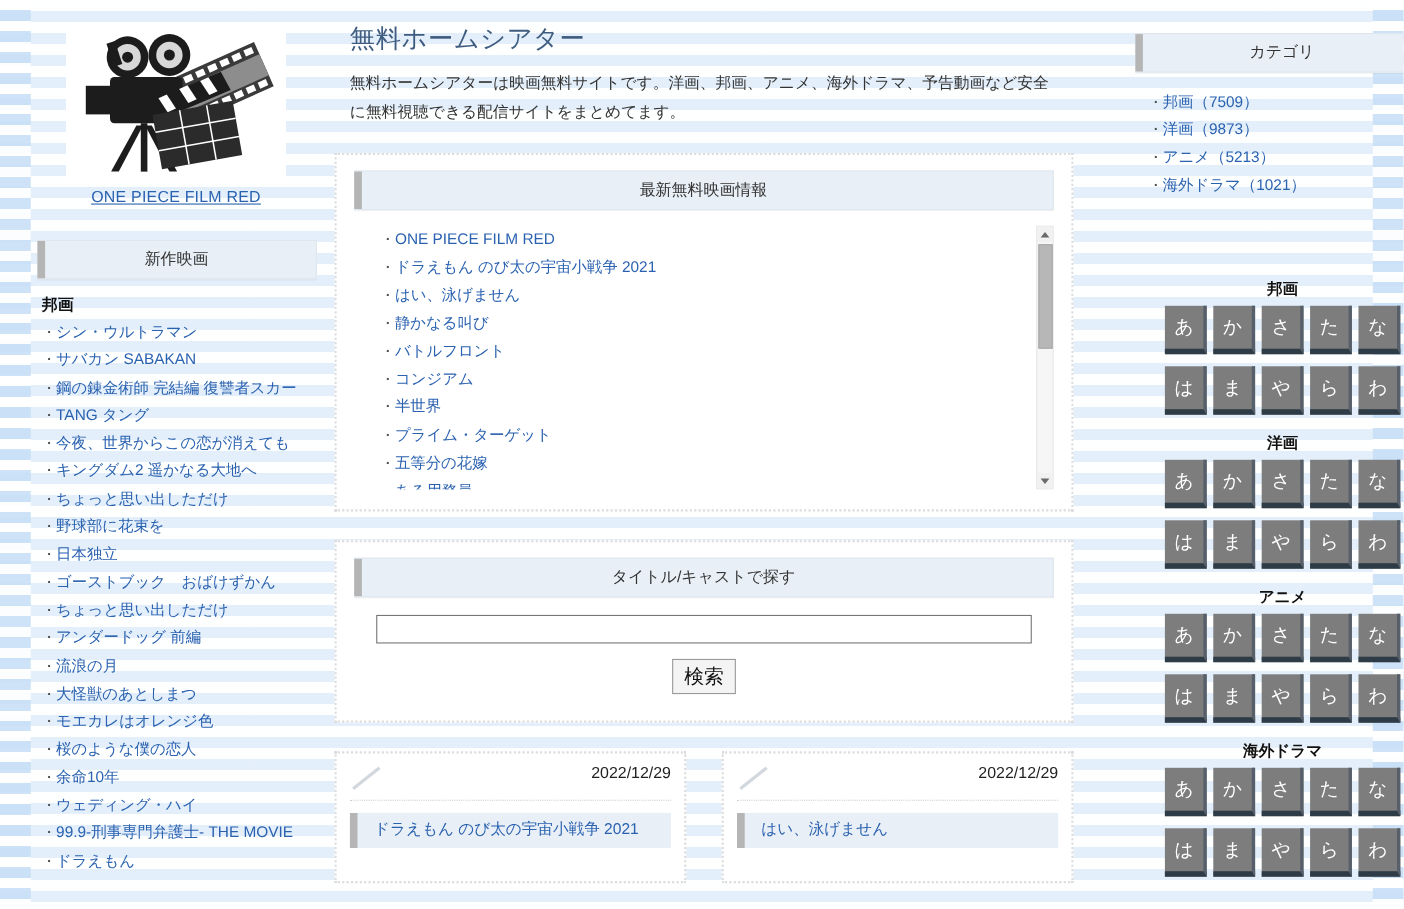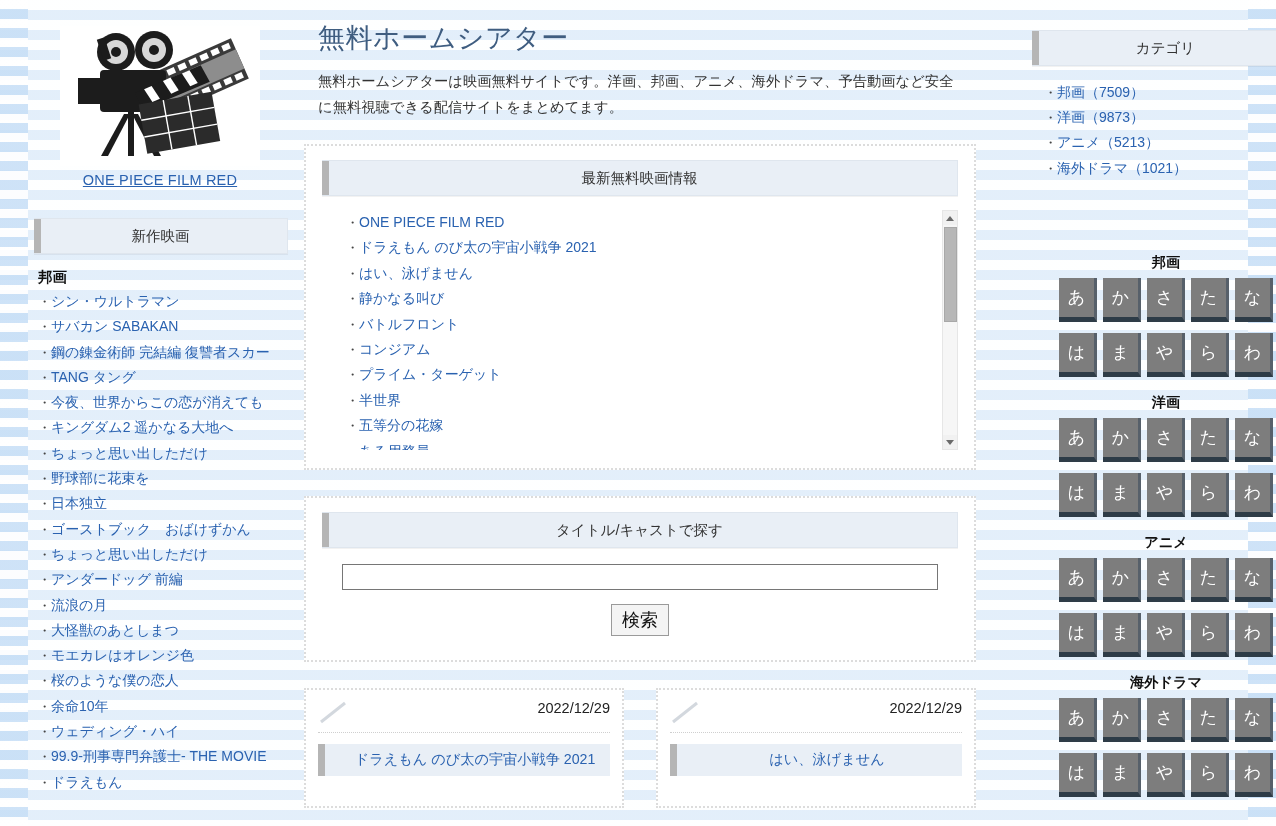--- a/index.html
+++ b/index.html
@@ -161,21 +161,21 @@
     font-family: "Liberation Sans", sans-serif;
     font-size: 18px;
     padding: 3px 10px;
     background: #f4f4f4;
     border: 1px solid #9a9a9a;
     color: #111;
     cursor: pointer;
   }
 
   
-  .cards { display: flex; gap: 32px; text-align: center; }
+  .cards { display: flex; gap: 32px; }
   .card {
     flex: 1;
     background: #fff;
     border: 2px dotted #dcdcdc;
     padding: 10px 12px 12px;
     height: 120px;
     overflow: hidden;
   }
   .card-top {
     display: flex; align-items: flex-start; justify-content: space-between;
@@ -324,38 +324,38 @@
       <li><a href="#">桜のような僕の恋人</a></li>
       <li><a href="#">余命10年</a></li>
       <li><a href="#">ウェディング・ハイ</a></li>
       <li><a href="#">99.9-刑事専門弁護士- THE MOVIE</a></li>
       <li><a href="#">ドラえもん</a></li>
     </ul>
   </div>
 
   <div class="col-center">
 
-    <h1 style="font-size:27px;font-weight:normal;color:#3f5d80;margin:6px 0 12px 14px;letter-spacing:.5px;">無料ホームシアター</h1>
+    <h1 style="font-size:23px;font-weight:normal;color:#3f5d80;margin:6px 0 12px 14px;letter-spacing:.5px;">無料ホームシアター</h1>
     <p style="margin:0 22px 0 14px;line-height:26px;font-size:14.3px;color:#333;">無料ホームシアターは映画無料サイトです。洋画、邦画、アニメ、海外ドラマ、予告動画など安全に無料視聴できる配信サイトをまとめてます。</p>
 
     <div style="height:24px;"></div>
 
     <div class="panel">
       <div class="bar">最新無料映画情報</div>
 
       <div class="list-scroll">
         <ul class="link-list">
           <li><a href="#">ONE PIECE FILM RED</a></li>
           <li><a href="#">ドラえもん のび太の宇宙小戦争 2021</a></li>
           <li><a href="#">はい、泳げません</a></li>
           <li><a href="#">静かなる叫び</a></li>
           <li><a href="#">バトルフロント</a></li>
           <li><a href="#">コンジアム</a></li>
+          <li><a href="#">半世界</a></li>
           <li><a href="#">プライム・ターゲット</a></li>
-          <li><a href="#">半世界</a></li>
           <li><a href="#">五等分の花嫁</a></li>
           <li><a href="#">ある用務員</a></li>
         </ul>
 
         <div class="scrollbar">
           <div class="scroll-arrow up">
               <i></i>
             </div>
           <div class="scroll-thumb"></div>
           <div class="scroll-arrow down">

